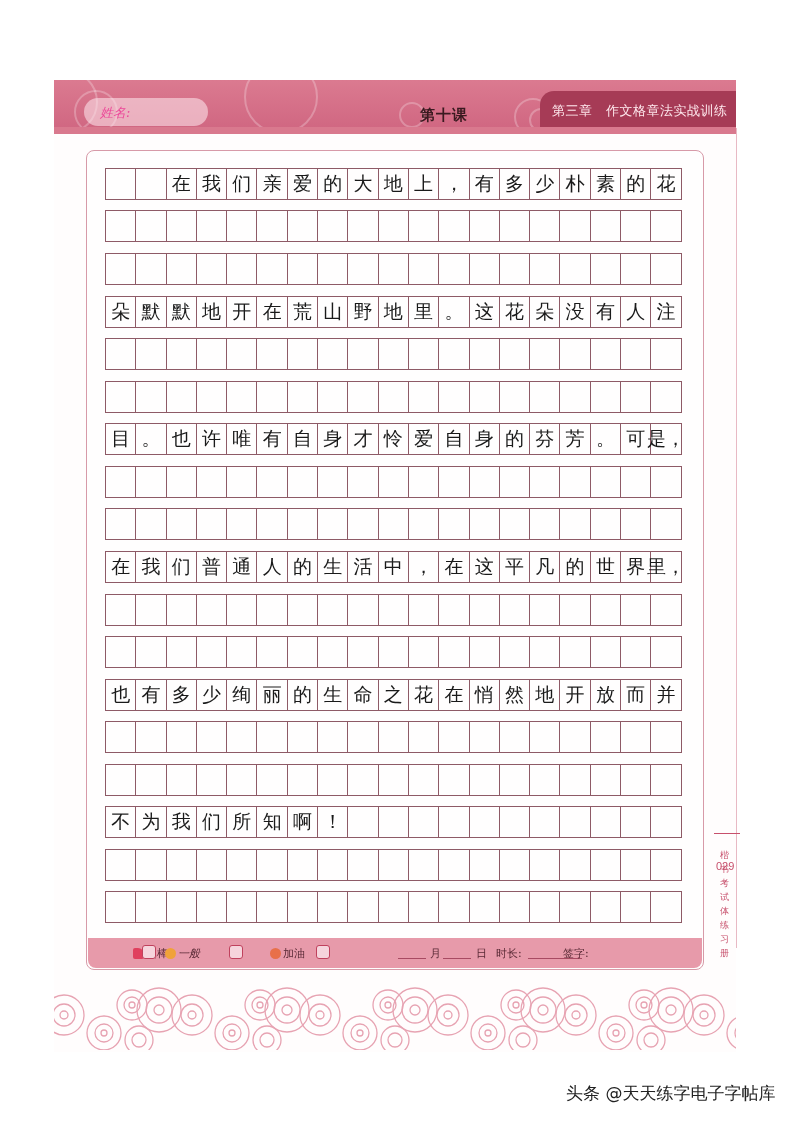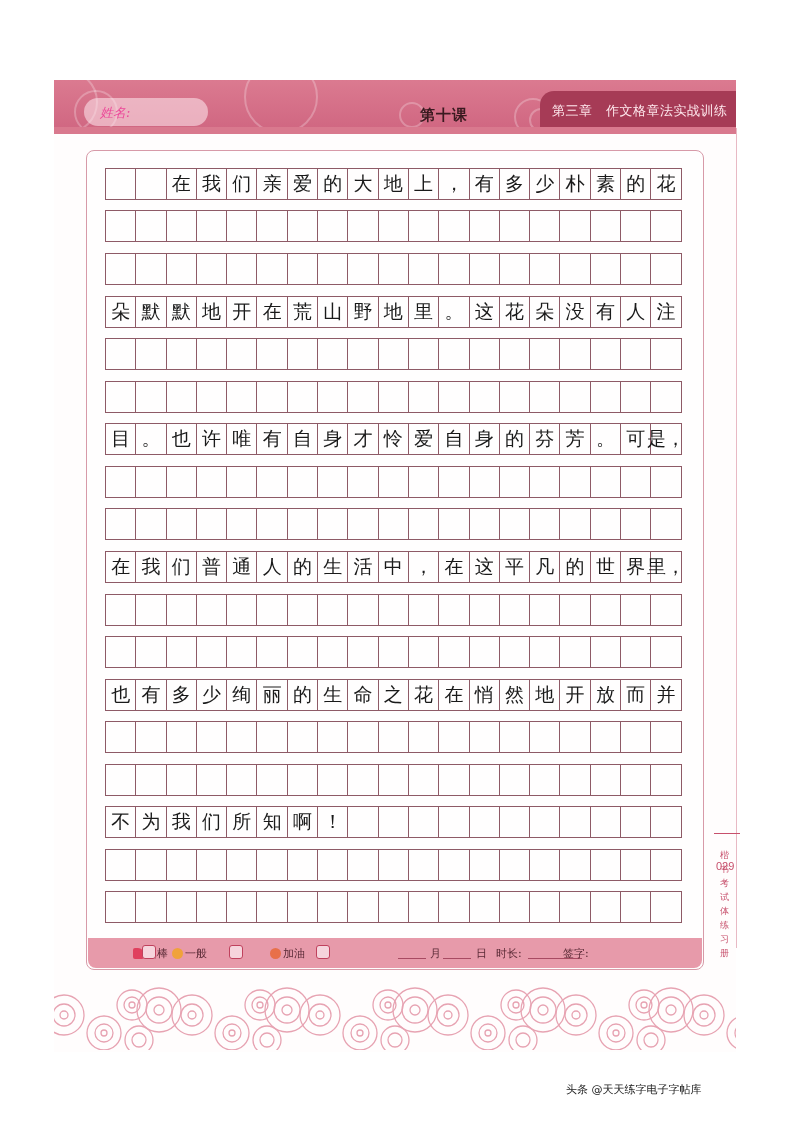--- a/index.html
+++ b/index.html
@@ -18,21 +18,21 @@
   .cell { width:29.3px; height:30px; border-right:1px solid #8e5a66; display:flex; align-items:center; justify-content:center; font-family:"DejaVu Sans", sans-serif; font-size:19px; color:#1a1a1a; box-sizing:content-box; }
   .footer-bar { position:absolute; left:88px; top:938px; width:614px; height:30px; background:#e79aaa; border-radius:0 0 8px 8px; }
   .f-item { position:absolute; top:946px; font-size:11px; color:#5a2a36; white-space:nowrap; }
   .chk { position:absolute; top:945px; width:12px; height:12px; border:1.5px solid #c0415d; border-radius:3px; background:#f6d4dc; }
   .uline { position:absolute; top:958px; height:0; border-bottom:1px solid #a84a62; }
   .side-line { position:absolute; left:736px; top:128px; width:1px; height:820px; background:#e8b9c4; }
   .page-num { position:absolute; left:716px; top:860px; font-family:"Liberation Sans", sans-serif; font-size:11px; color:#c7506c; }
   .page-rule { position:absolute; left:714px; top:833px; width:26px; height:1px; background:#c7506c; }
   .side-title { position:absolute; left:720px; top:848px; width:12px; font-size:9px; line-height:14px; color:#c7506c; word-break:break-all; }
   .clouds { position:absolute; left:54px; top:985px; width:682px; height:65px; overflow:hidden; }
-  .watermark { position:absolute; left:566px; top:1082px; font-family:"DejaVu Sans", sans-serif; font-size:11px; color:#222; white-space:nowrap; }
+  .watermark { position:absolute; left:566px; top:1082px; font-family:"DejaVu Sans", sans-serif; font-size:17px; color:#222; white-space:nowrap; }
   .emoji { display:inline-block; width:11px; height:11px; border-radius:50%; vertical-align:-2px; margin-right:2px; }
 </style>
 </head>
 <body>
 
 <div class="page"></div>
 
 <div class="header">
   <div class="swirl" style="left:-20px;top:-10px;width:60px;height:60px;"></div>
   <div class="swirl" style="left:20px;top:10px;width:40px;height:40px;"></div>
@@ -431,21 +431,21 @@
       <div class="cell"></div>
       <div class="cell"></div>
       <div class="cell"></div>
       <div class="cell"></div>
     </div>
   </div>
 
 <div class="footer-bar"></div>
 <span class="f-item" style="left:100px;margin-left:33px;"><span class="emoji" style="background:#e0405e;border-radius:2px 6px 2px 2px;"></span><span>真棒</span></span>
 <div class="chk" style="left:142px;"></div>
-<span class="f-item" style="left:172px;"><span class="emoji" style="background:#f0a23a;"></span><span>一般</span></span>
+<span class="f-item" style="left:165px;font-style:italic;"><span class="emoji" style="background:#f0a23a;"></span><span>一般</span></span>
 <div class="chk" style="left:229px;"></div>
 <span class="f-item" style="left:270px;text-align:right;"><span class="emoji" style="background:#e8704a;"></span><span>加油</span></span>
 <div class="chk" style="left:316px;"></div>
 
 <div class="uline" style="left:398px;width:28px;"></div>
 <span class="f-item" style="left:430px;">月</span>
 <div class="uline" style="left:443px;width:28px;"></div>
 <span class="f-item" style="left:476px;">日</span>
 <span class="f-item" style="left:496px;">时长:</span>
 <div class="uline" style="left:528px;width:54px;"></div>

